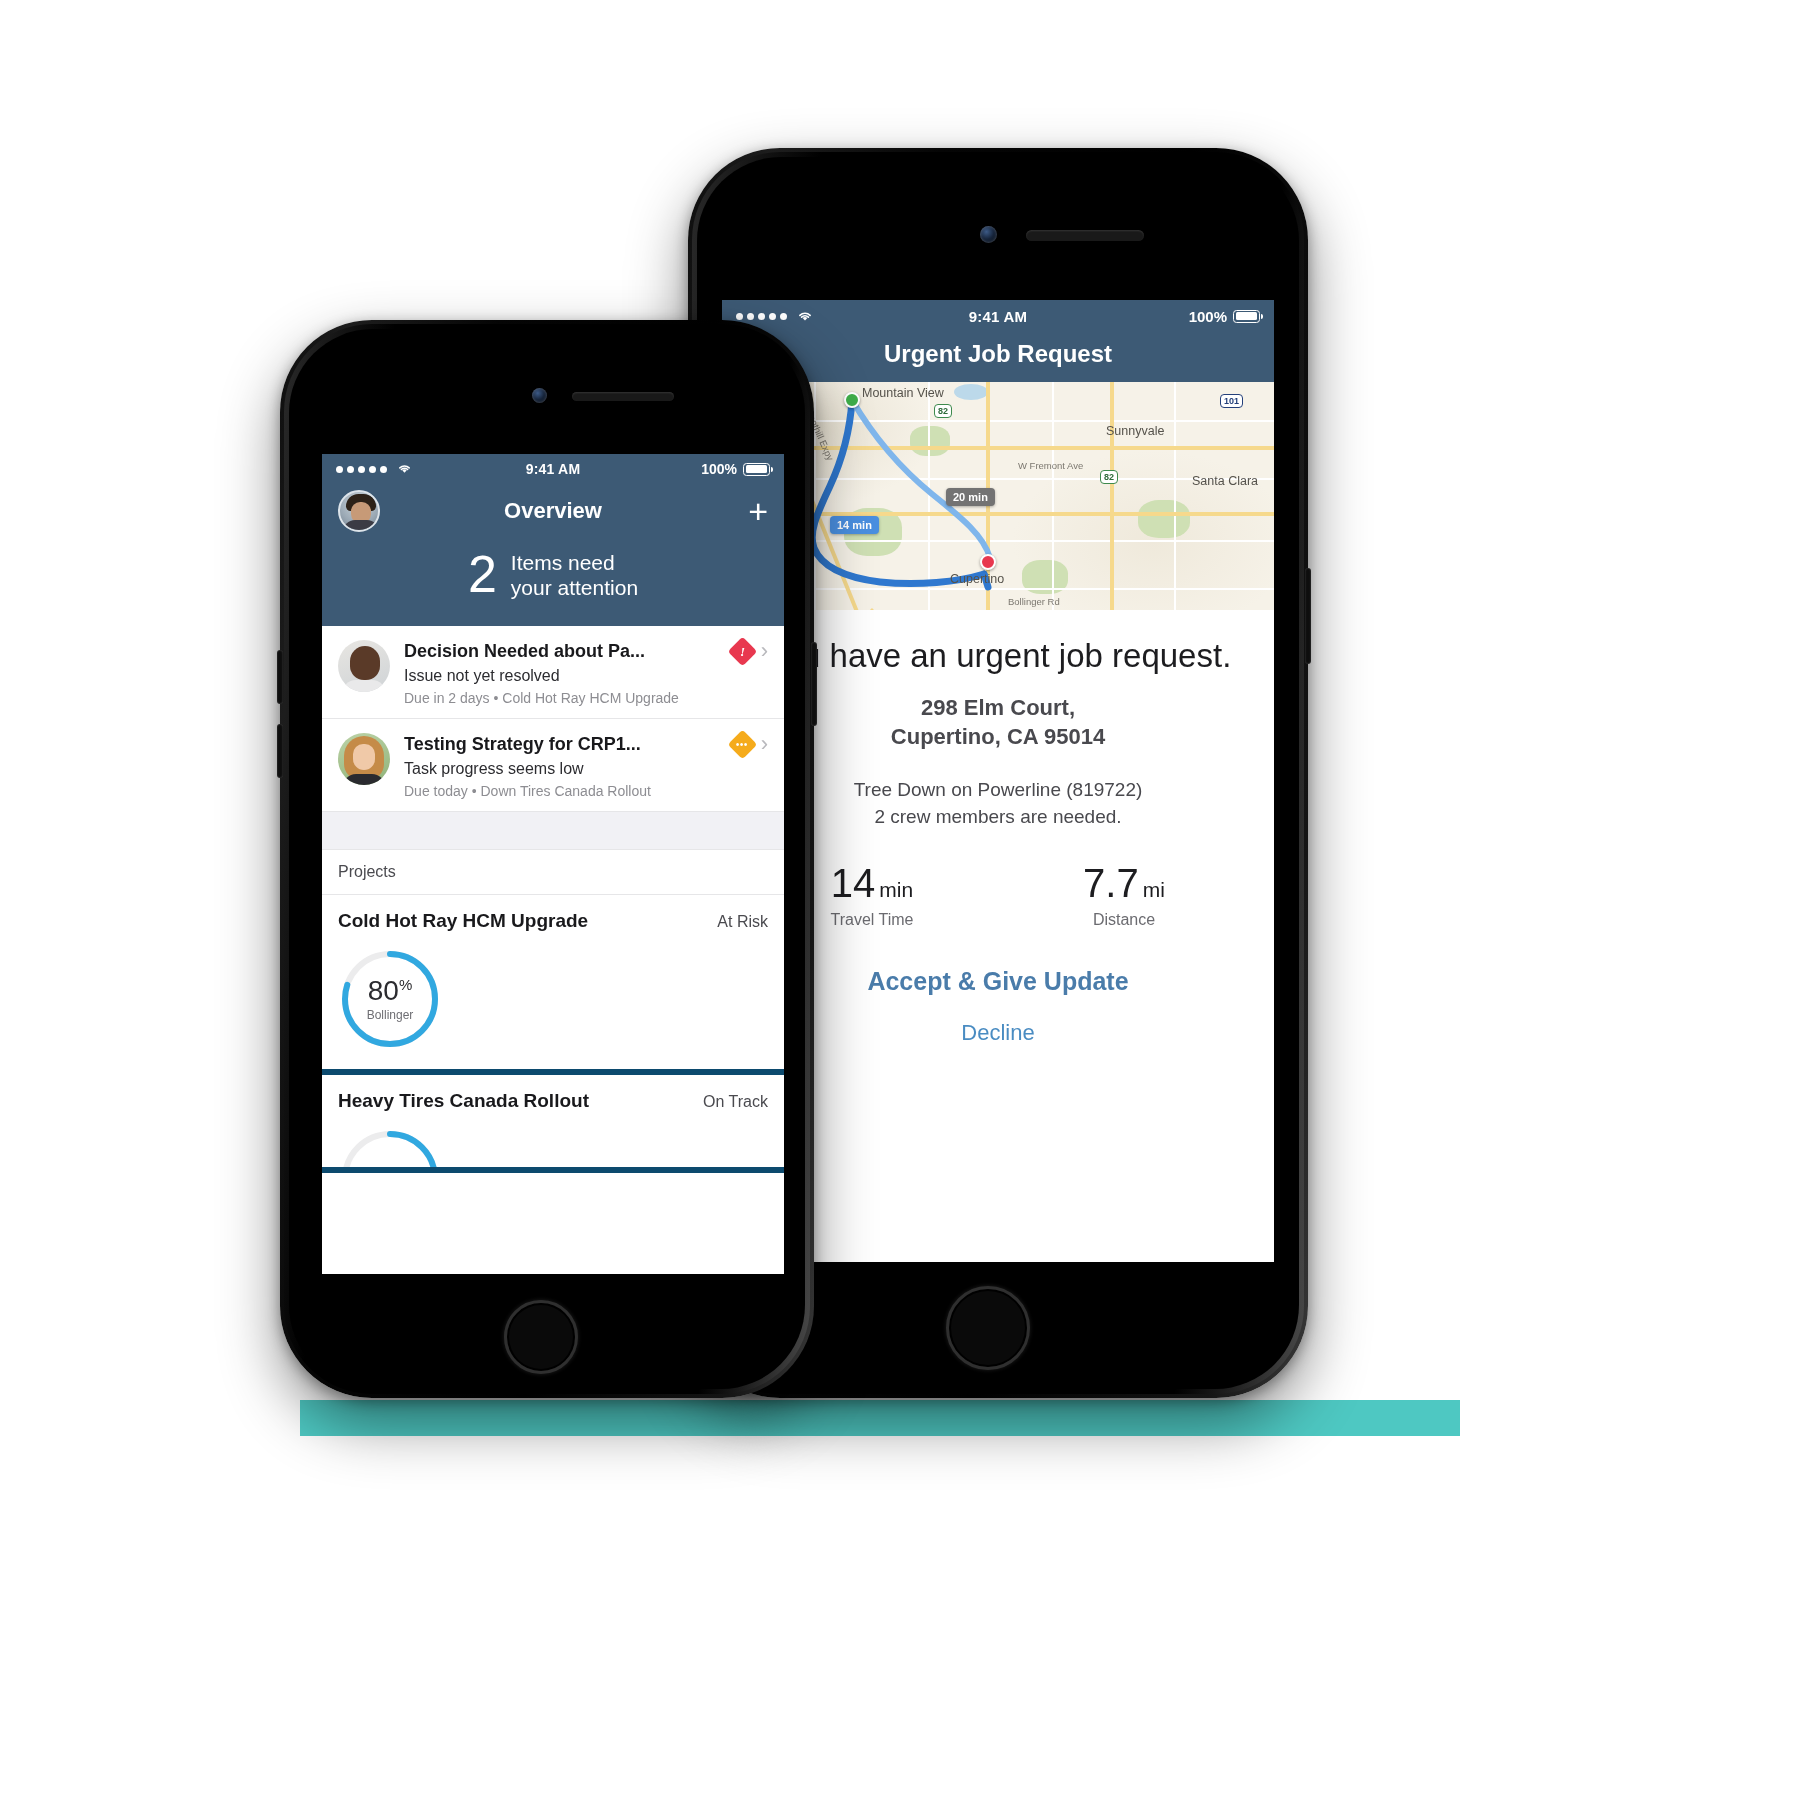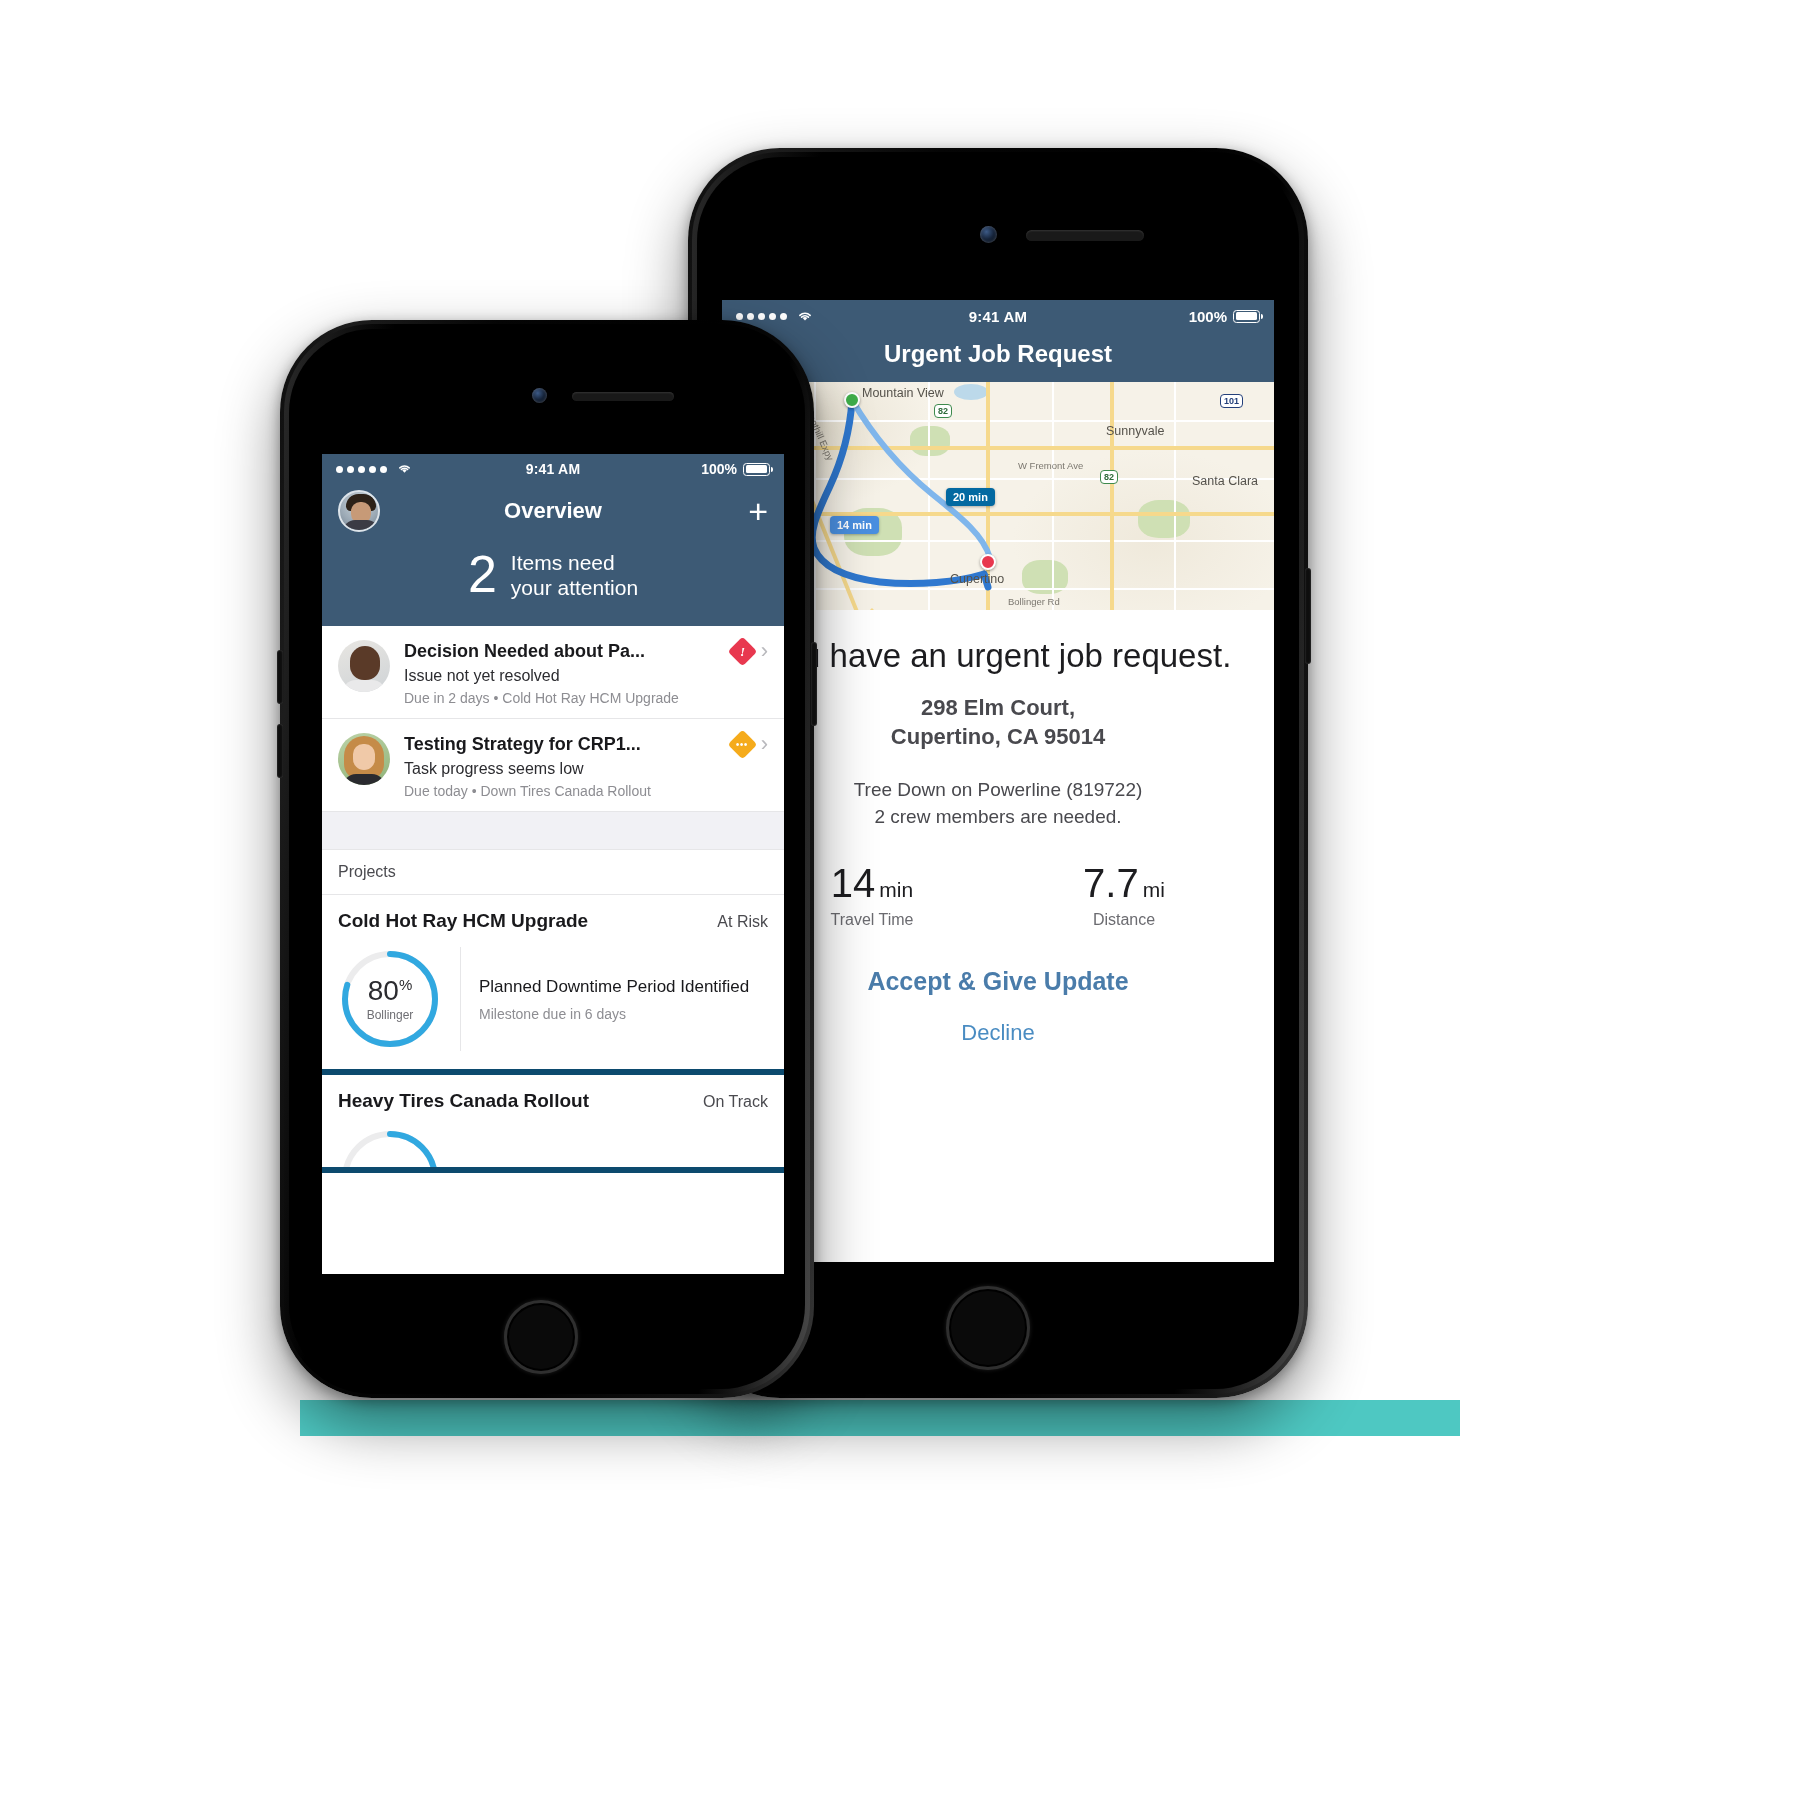--- a/index.html
+++ b/index.html
@@ -186,21 +186,21 @@
     radial-gradient(ellipse 200px 130px at 78% 70%, #efe9db 0%, rgba(239,233,219,0) 70%),
     #f6f2e8; }
   .b-map .green { position: absolute; background: #cfe0b4; border-radius: 40%; }
   .b-map .water { position: absolute; background: #bcd9ea; border-radius: 50%; }
   .b-road { position: absolute; background: #f6d98c; }
   .b-road.white { background: #ffffff; }
   .b-route { position: absolute; }
   .b-pin { position: absolute; width: 16px; height: 16px; border-radius: 50%;
     background: #e8384f; border: 2px solid #fff; box-shadow: 0 1px 3px rgba(0,0,0,.4); }
   .b-pin.green-pin { background: #3fae4a; }
-  .b-bubble { position: absolute; background: #0369a1; color: #fff; font-size: 11px;
+  .b-bubble { position: absolute; background: #737373; color: #fff; font-size: 11px;
     padding: 3px 7px; border-radius: 4px; font-weight: 600; white-space: nowrap;
     box-shadow: 0 1px 3px rgba(0,0,0,.3); }
   .b-bubble.light { background: #4a8fe0; }
   .b-maplbl { position: absolute; font-size: 11px; color: #6d6a62; white-space: nowrap; }
   .b-maplbl.big { font-size: 12.5px; color: #55524b; }
   .b-shield { position: absolute; font-size: 9px; font-weight: 700; color: #2f6b3a;
     background: #fff; border: 1.5px solid #3e8a4d; border-radius: 4px; padding: 1px 3px; }
   .b-shield.blue { color: #24407a; border-color: #24407a; }
   .b-roadlbl { position: absolute; font-size: 9.5px; color: #7c7870; white-space: nowrap; }
 
@@ -467,24 +467,20 @@
                 <circle cx="52" cy="52" r="45" fill="none" stroke="#ececed" stroke-width="6"></circle>
                 <circle id="ring-a" cx="52" cy="52" r="45" fill="none" stroke="#31a8e0" stroke-width="6" stroke-linecap="round" transform="rotate(-90 52 52)" stroke-dasharray="282.7" stroke-dashoffset="56.5"></circle>
               </svg>
               <div class="ring-txt">
                 <div class="ring-pct">
                   <span>80</span><sup>%</sup>
                 </div>
                 <div class="ring-lbl">Bollinger</div>
               </div>
             </div>
-            <div class="a-ms">
-              <div class="a-ms-t">Planned Downtime Period Identified</div>
-              <div class="a-ms-s">Milestone due in 6 days</div>
-            </div>
           </div>
 
           <div class="a-proj-head">
             <div class="a-proj-name">Heavy Tires Canada Rollout</div>
             <div class="a-proj-status">On Track</div>
           </div>
 
           <div class="a-proj-body" style="padding-bottom:0;">
             <div class="ring-wrap" style="height:40px; overflow:hidden;">
               <svg width="104" height="104" viewBox="0 0 104 104">

